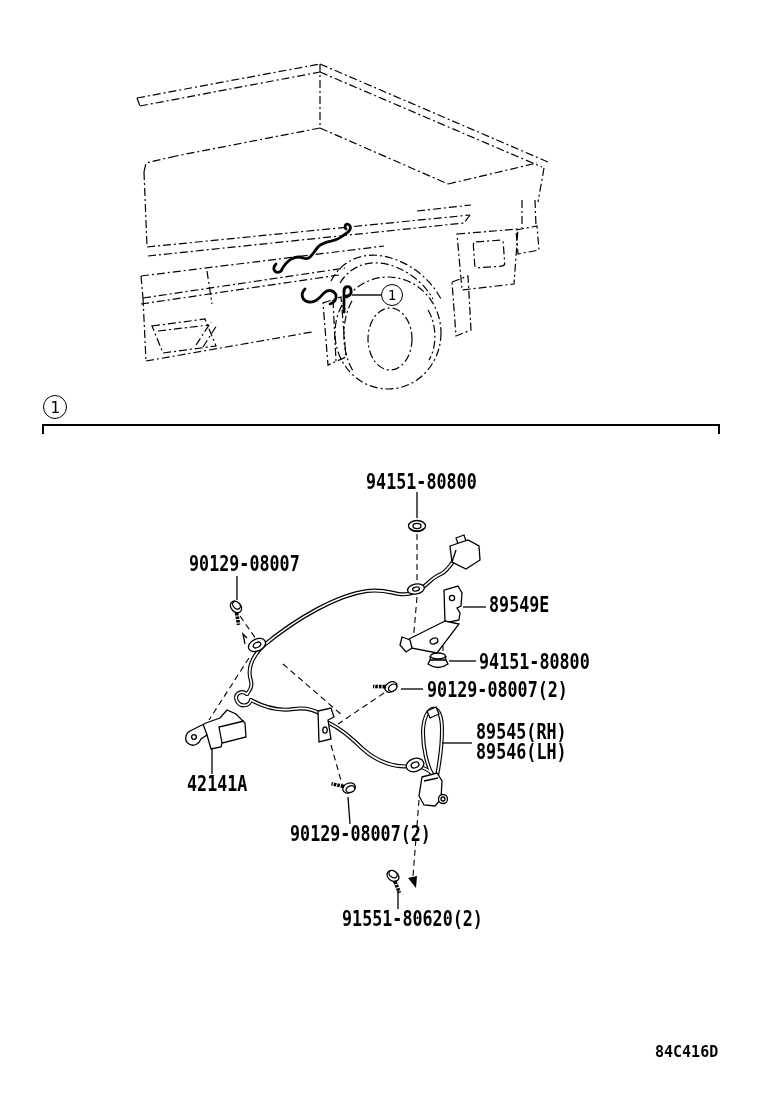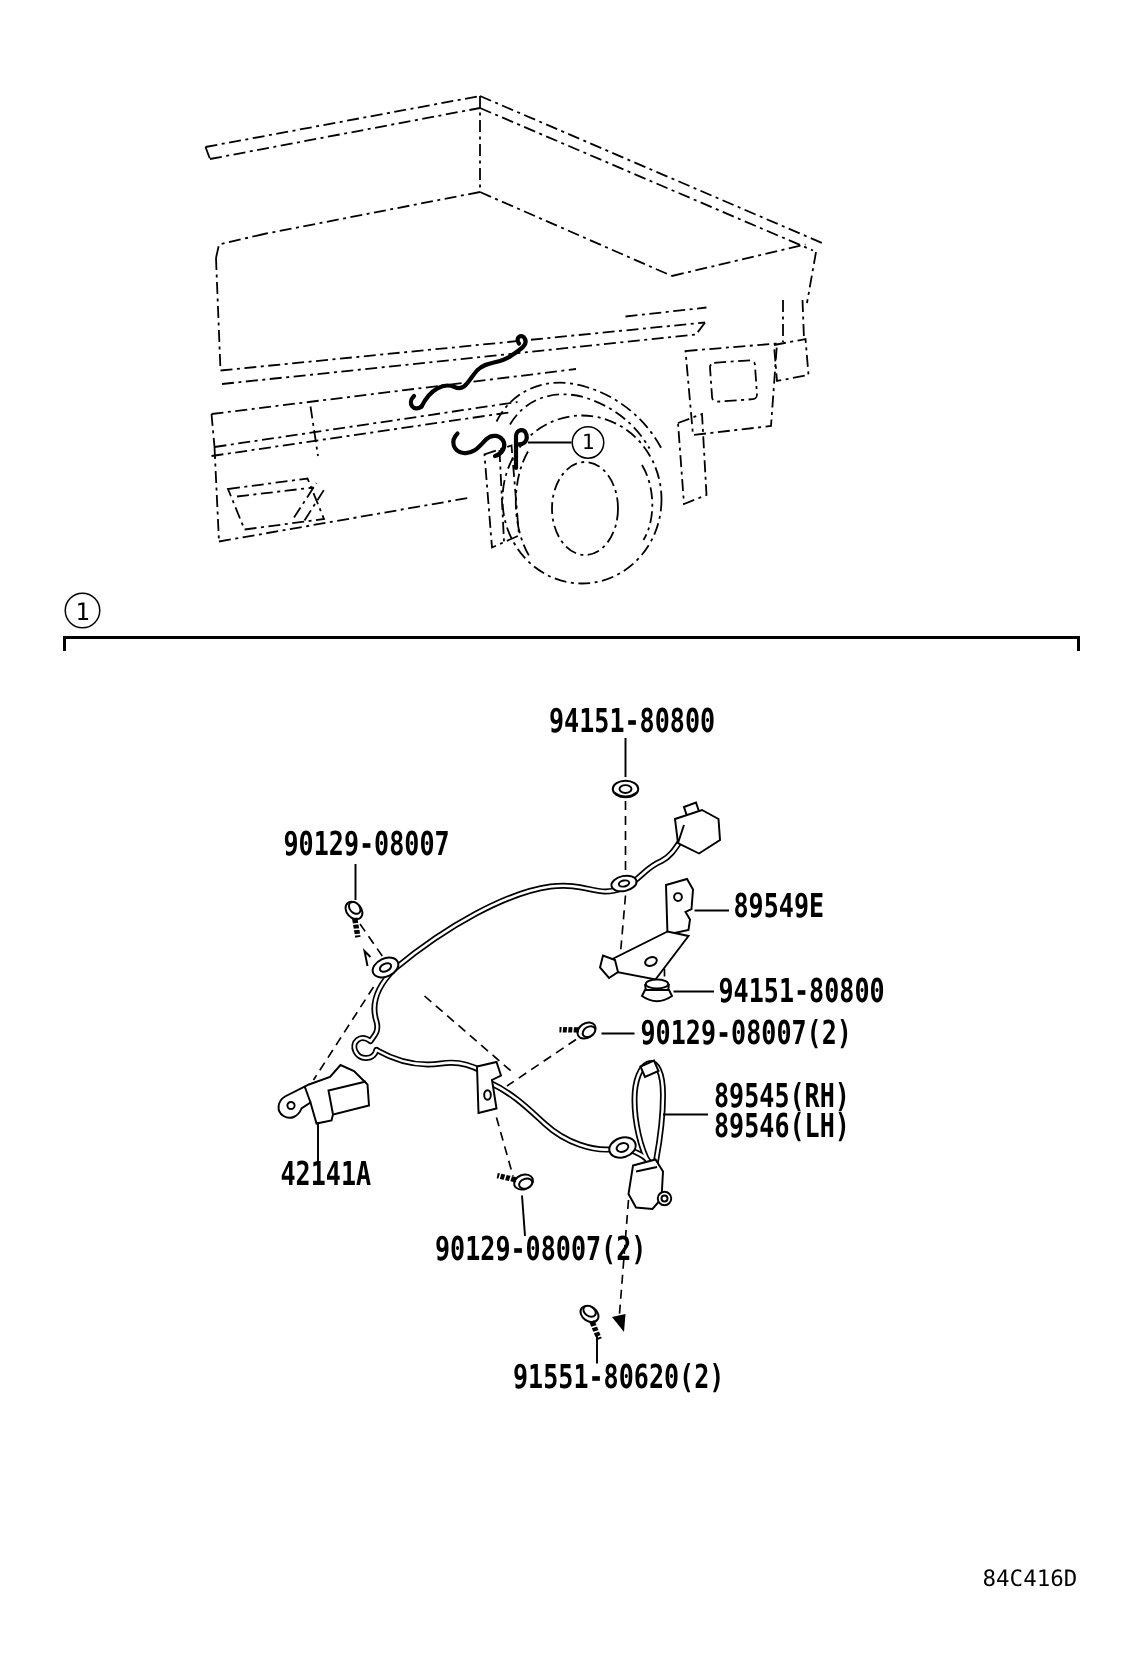--- a/index.html
+++ b/index.html
@@ -2,21 +2,21 @@
 <html><head>
 <meta charset="utf-8">
 <style>
   html,body{margin:0;padding:0;background:#fff;}
   .page{position:relative;width:760px;height:1112px;background:#fff;overflow:hidden;
         font-family:"DejaVu Sans Mono", monospace;}
   svg{position:absolute;left:0;top:0;}
   .part-label{position:absolute;font-family:"DejaVu Sans Mono", monospace;font-weight:bold;
         font-size:22px;line-height:22px;color:#000;white-space:nowrap;
         transform:scaleX(0.76);transform-origin:left top;}
-  .code-label{position:absolute;font-family:"DejaVu Sans Mono", monospace;font-weight:normal;
+  .code-label{position:absolute;font-family:"DejaVu Sans Mono", monospace;font-weight:bold;
         font-size:15px;line-height:15px;color:#000;white-space:nowrap;}
   .callout-circle{position:absolute;border:1.6px solid #000;border-radius:50%;
         display:flex;align-items:center;justify-content:center;color:#000;
         font-family:"DejaVu Sans Mono", monospace;background:#fff;}
   .co-truck{left:381px;top:284px;width:20px;height:20px;font-size:14px;}
   .co-section{left:43px;top:395px;width:22px;height:22px;font-size:16px;}
   .ln{stroke:#000;fill:none;}
   .phantom{stroke:#000;fill:none;stroke-width:1.2;stroke-dasharray:8 3 2 3;}
   .thick{stroke:#000;fill:none;stroke-width:2.8;stroke-linecap:round;}
   .wire-outer{stroke:#000;stroke-width:4;fill:none;stroke-linecap:round;}

